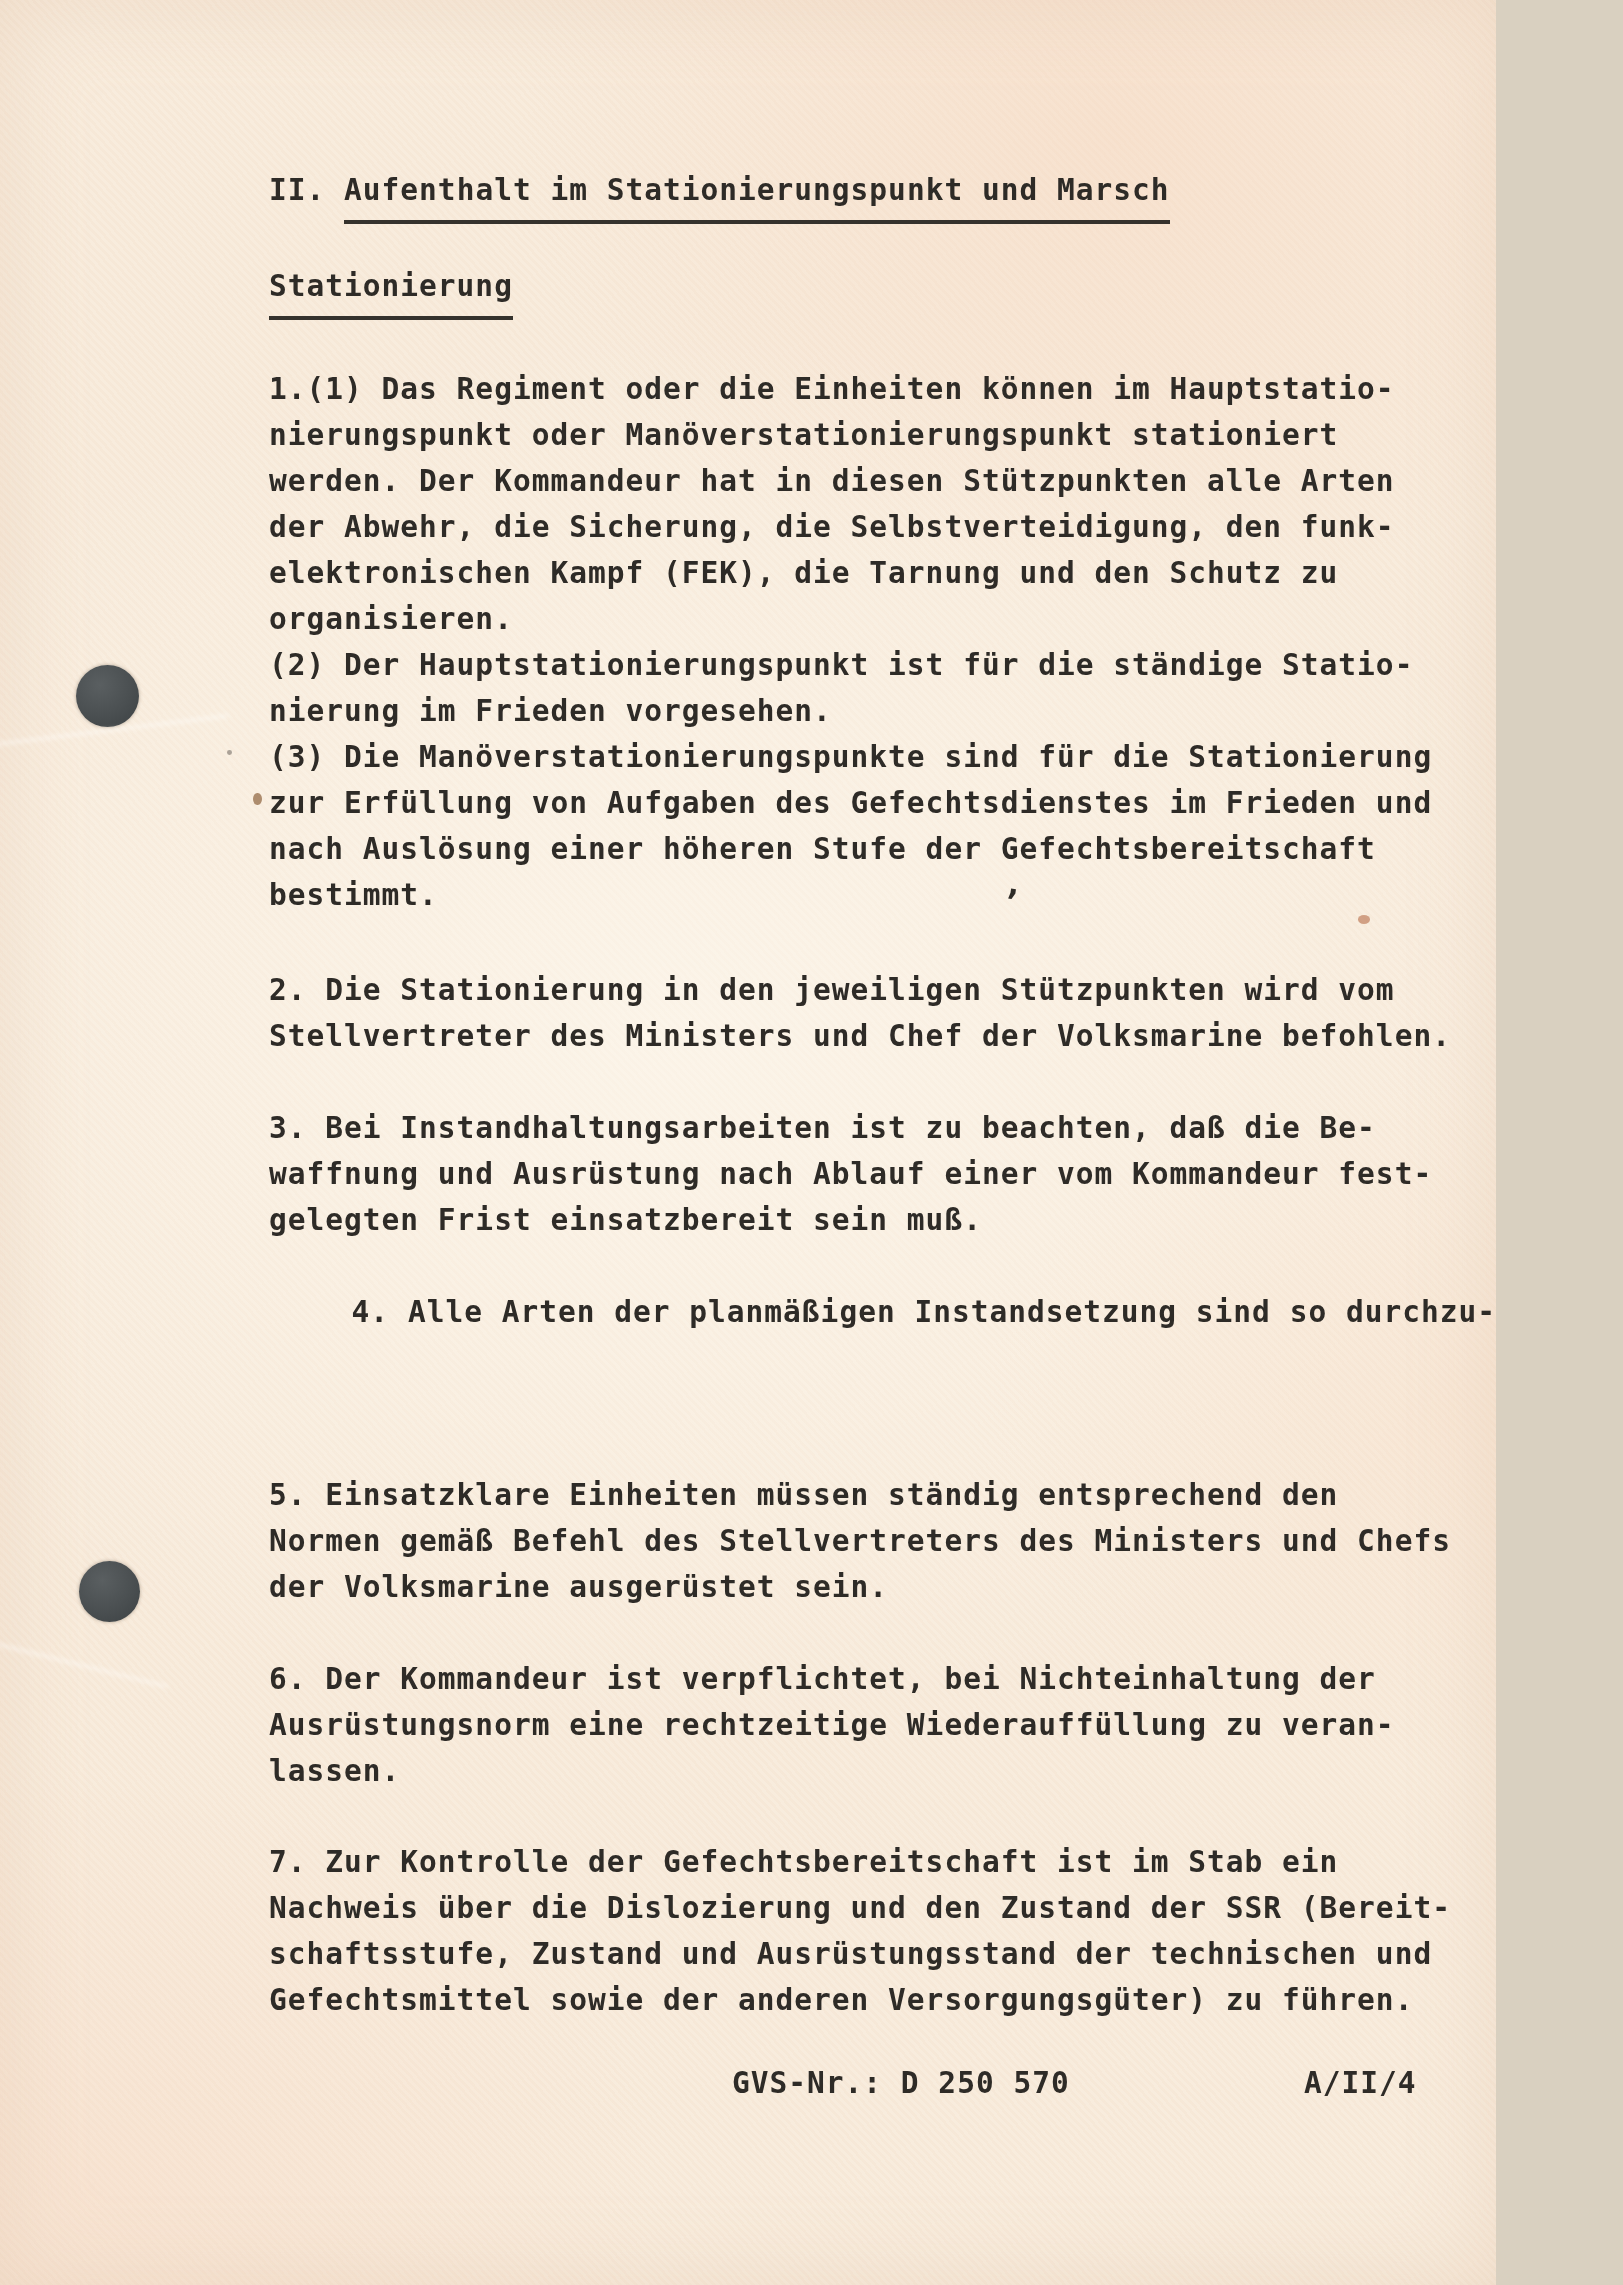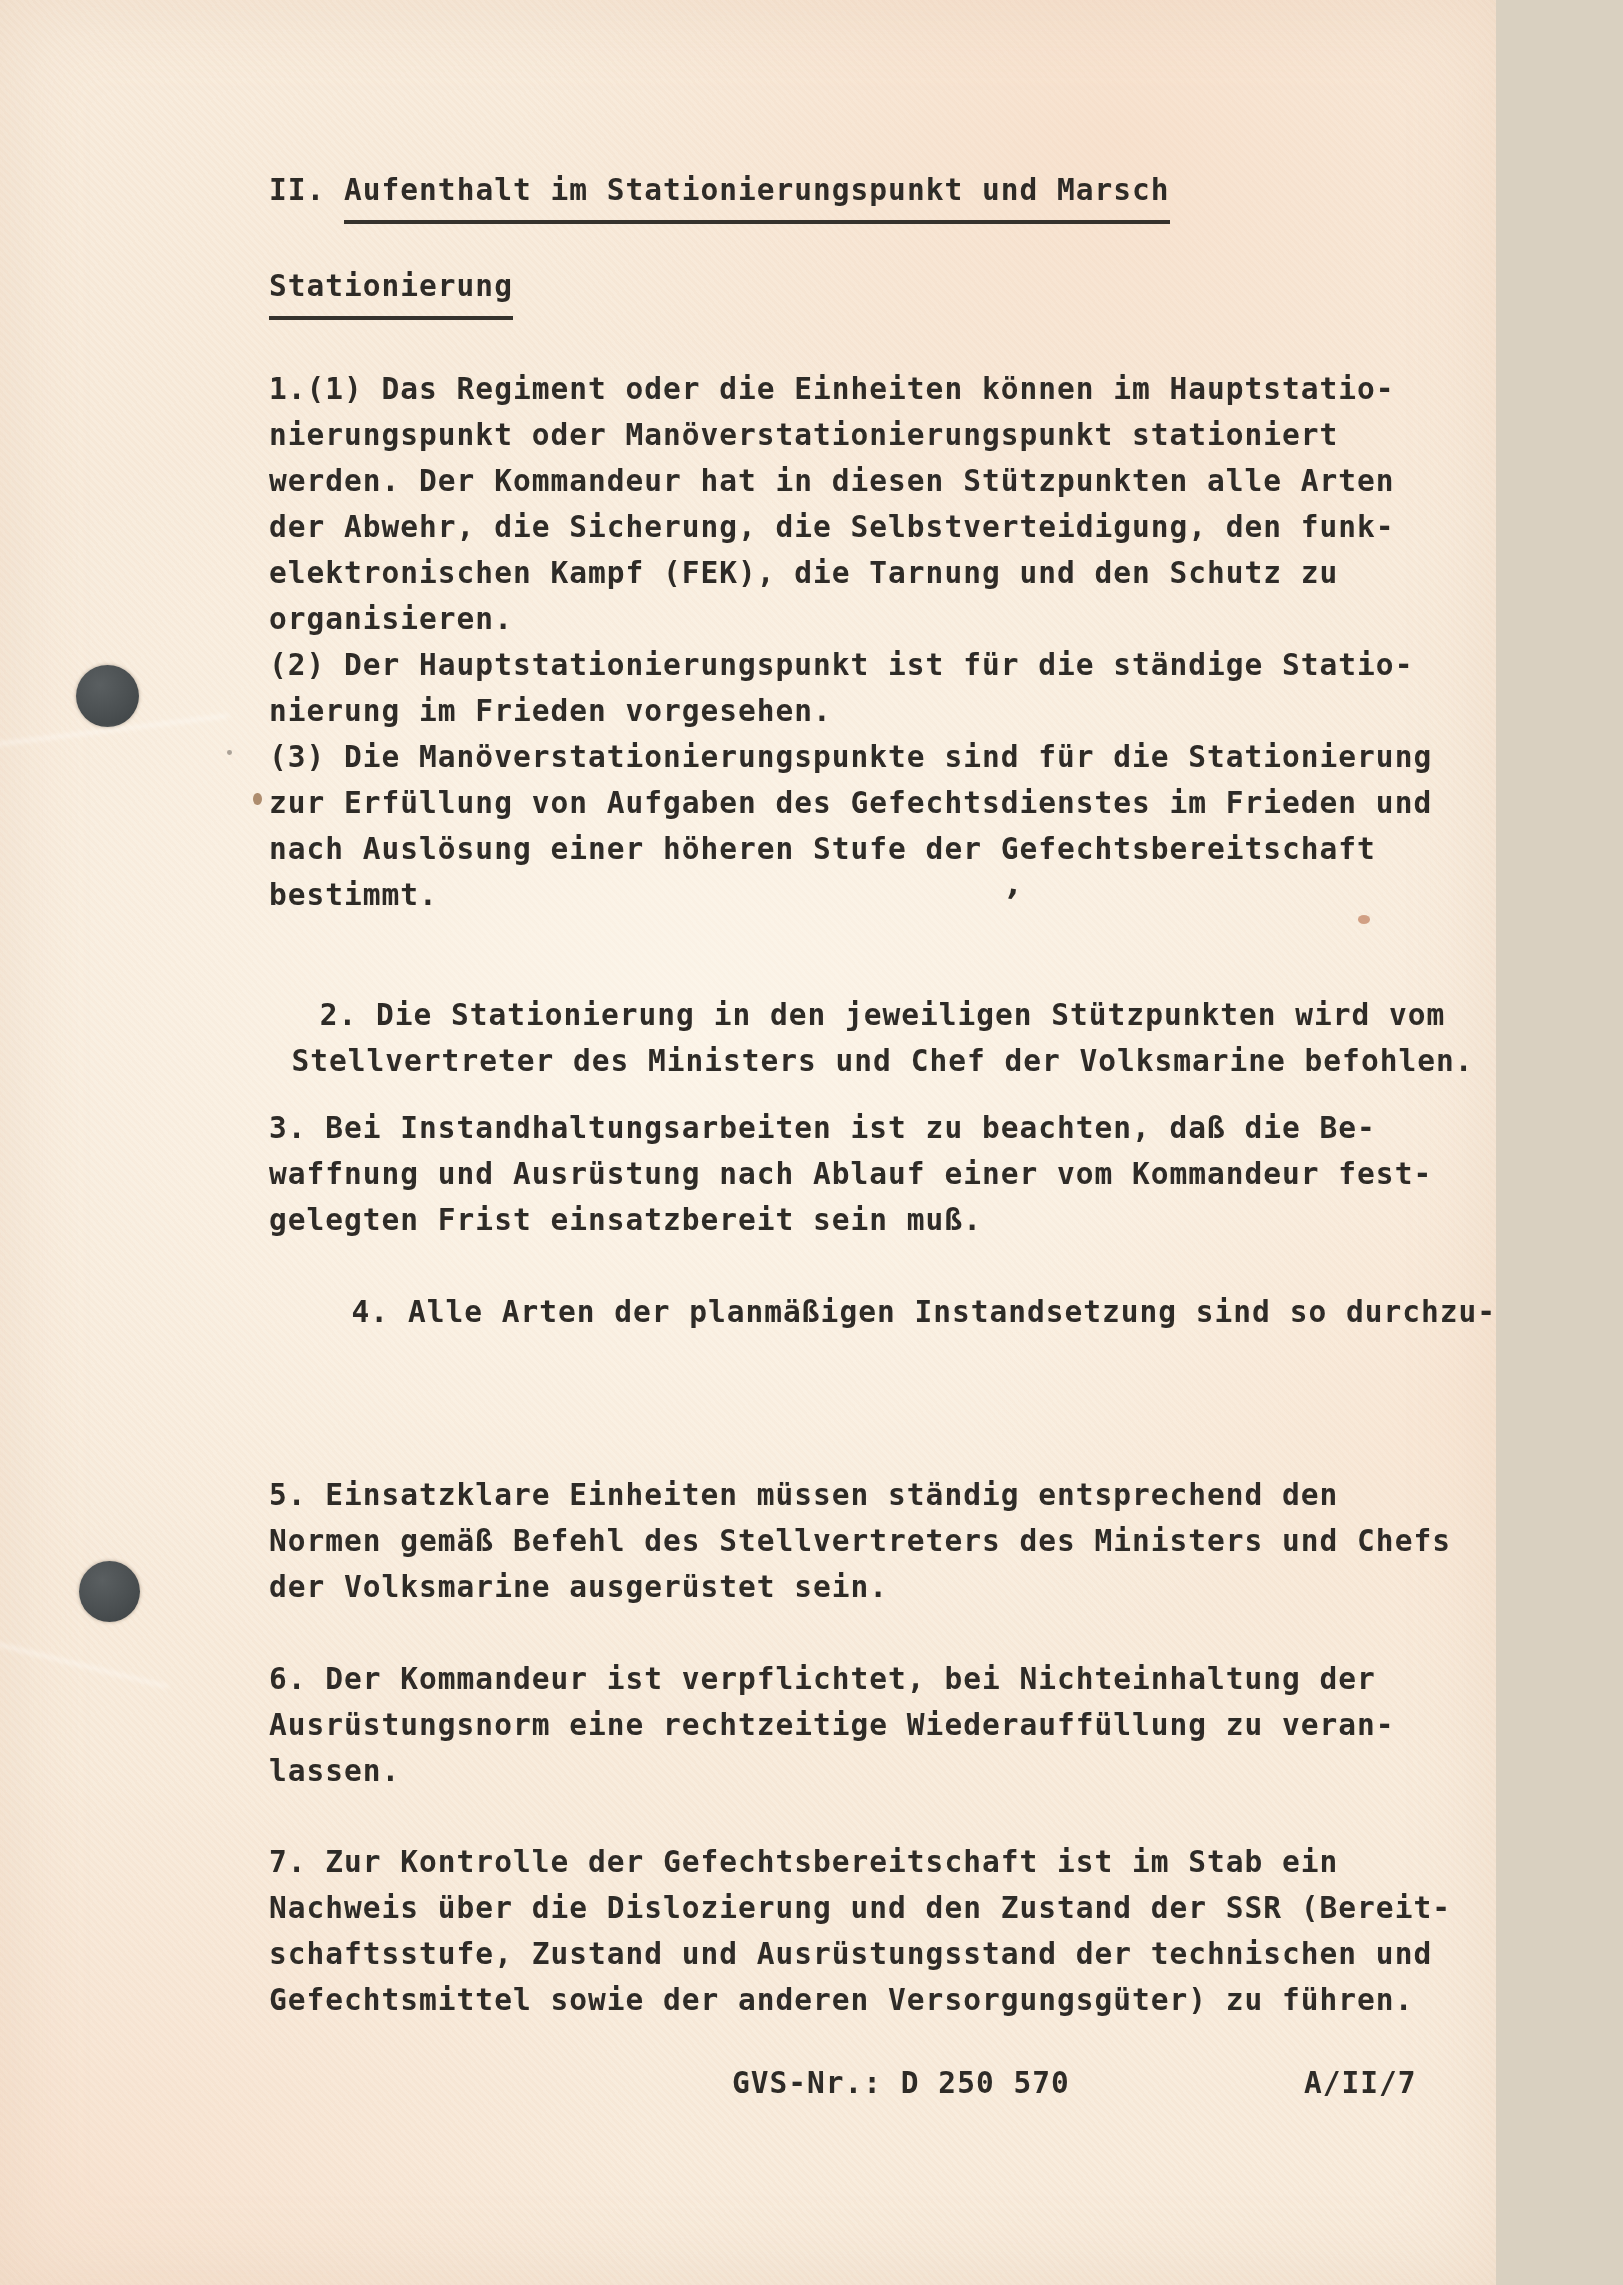--- a/index.html
+++ b/index.html
@@ -36,21 +36,21 @@
     display: inline-block;
     border-bottom: 4.8px solid #35322d;
     padding-bottom: 6.7px;
   }
 
   .title    { left: 269px; top: 167px; }
   .subtitle { left: 269px; top: 263px; }
 
   .para   { left: 269px; width: 1227px; }
   #para-0 { top: 366px;  }
-  #para-1 { top: 992px; text-align: center; }
+  #para-1 { top: 967px; }
   #para-2 { top: 1105px; }
   #para-3 { top: 1289px; text-align: right; }
   #para-4 { top: 1472px; }
   #para-5 { top: 1656px; }
   #para-6 { top: 1839px; }
 
   .footer-gvs  { left: 732px;  top: 2060px; }
   .footer-page { left: 1304px; top: 2060px; }
 
   .hole {
@@ -107,16 +107,16 @@
   <div class="txt para" id="para-4"><div class="line">5. Einsatzklare Einheiten müssen ständig entsprechend den</div><div class="line">Normen gemäß Befehl des Stellvertreters des Ministers und Chefs</div><div class="line">der Volksmarine ausgerüstet sein.</div></div>
   <div class="txt para" id="para-5"><div class="line">6. Der Kommandeur ist verpflichtet, bei Nichteinhaltung der</div><div class="line">Ausrüstungsnorm eine rechtzeitige Wiederauffüllung zu veran-</div><div class="line">lassen.</div></div>
   <div class="txt para" id="para-6"><div class="line">7. Zur Kontrolle der Gefechtsbereitschaft ist im Stab ein</div><div class="line">Nachweis über die Dislozierung und den Zustand der SSR (Bereit-</div><div class="line">schaftsstufe, Zustand und Ausrüstungsstand der technischen und</div><div class="line">Gefechtsmittel sowie der anderen Versorgungsgüter) zu führen.</div></div>
 
   <div class="stray-apostrophe">’</div>
   <div class="speck speck-1"></div>
   <div class="speck speck-2"></div>
   <div class="speck speck-3"></div>
 
   <div class="txt footer-gvs">GVS-Nr.: D 250 570</div>
-  <div class="txt footer-page">A/II/7</div>
+  <div class="txt footer-page">A/II/4</div>
 
 </div>
 
 
 </body></html>

